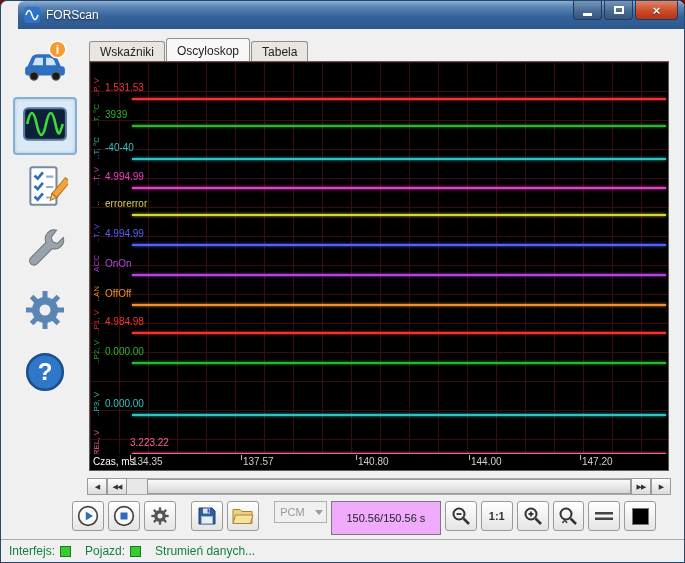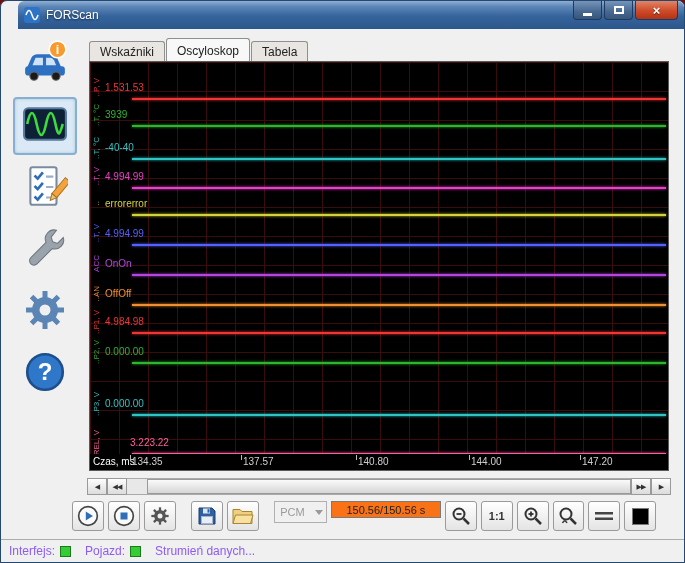--- a/index.html
+++ b/index.html
@@ -69,28 +69,28 @@
              display:flex; gap:4px; }
   .tbtn { width:34px; height:30px; background:linear-gradient(#ffffff,#e4e4e4); border:1px solid #9a9a9a;
           border-radius:3px; display:flex; align-items:center; justify-content:center; padding:0;
           font-family:"Liberation Sans",sans-serif; }
   .tbtn.ratio { font-size:11px; font-weight:bold; color:#333; }
   .gap { width:8px; }
   .pcm { width:56px; height:22px; background:#f0f0f0; border:1px solid #b0b0b0; display:flex;
          align-items:center; font-size:11px; color:#9a9a9a; padding-left:5px; position:relative; }
   .dd-arrow { position:absolute; right:3px; top:8px; width:0; height:0;
               border-left:4px solid transparent; border-right:4px solid transparent; border-top:5px solid #9a9a9a; }
-  .timebox { width:118px; height:17px; background:#f97316; border:1px solid #7a7a7a;
+  .timebox { width:118px; height:34px; background:#f0abfc; border:1px solid #7a7a7a;
              font-size:11px; color:#222; display:flex; align-items:center; justify-content:center; }
   .push { margin-left:auto; }
 
   
   .statusbar { position:absolute; left:0; right:0; bottom:0; height:23px; background:#f0f0f0;
                border-top:1px solid #ababab; display:flex; align-items:center; padding:0 8px;
-               font-size:12px; color:#8b5cf6; }
+               font-size:12px; color:#15803d; }
   .led { width:11px; height:11px; background:#35cd35; border:1px solid #1c7a1c; margin:0 14px 0 5px; }
 </style>
 </head>
 <body>
 
 <svg width="0" height="0" style="position:absolute">
   <defs>
     <symbol id="gear44" viewBox="0 0 44 44">
       <g>
         <rect x="19.5" y="3" width="5" height="10"></rect>

